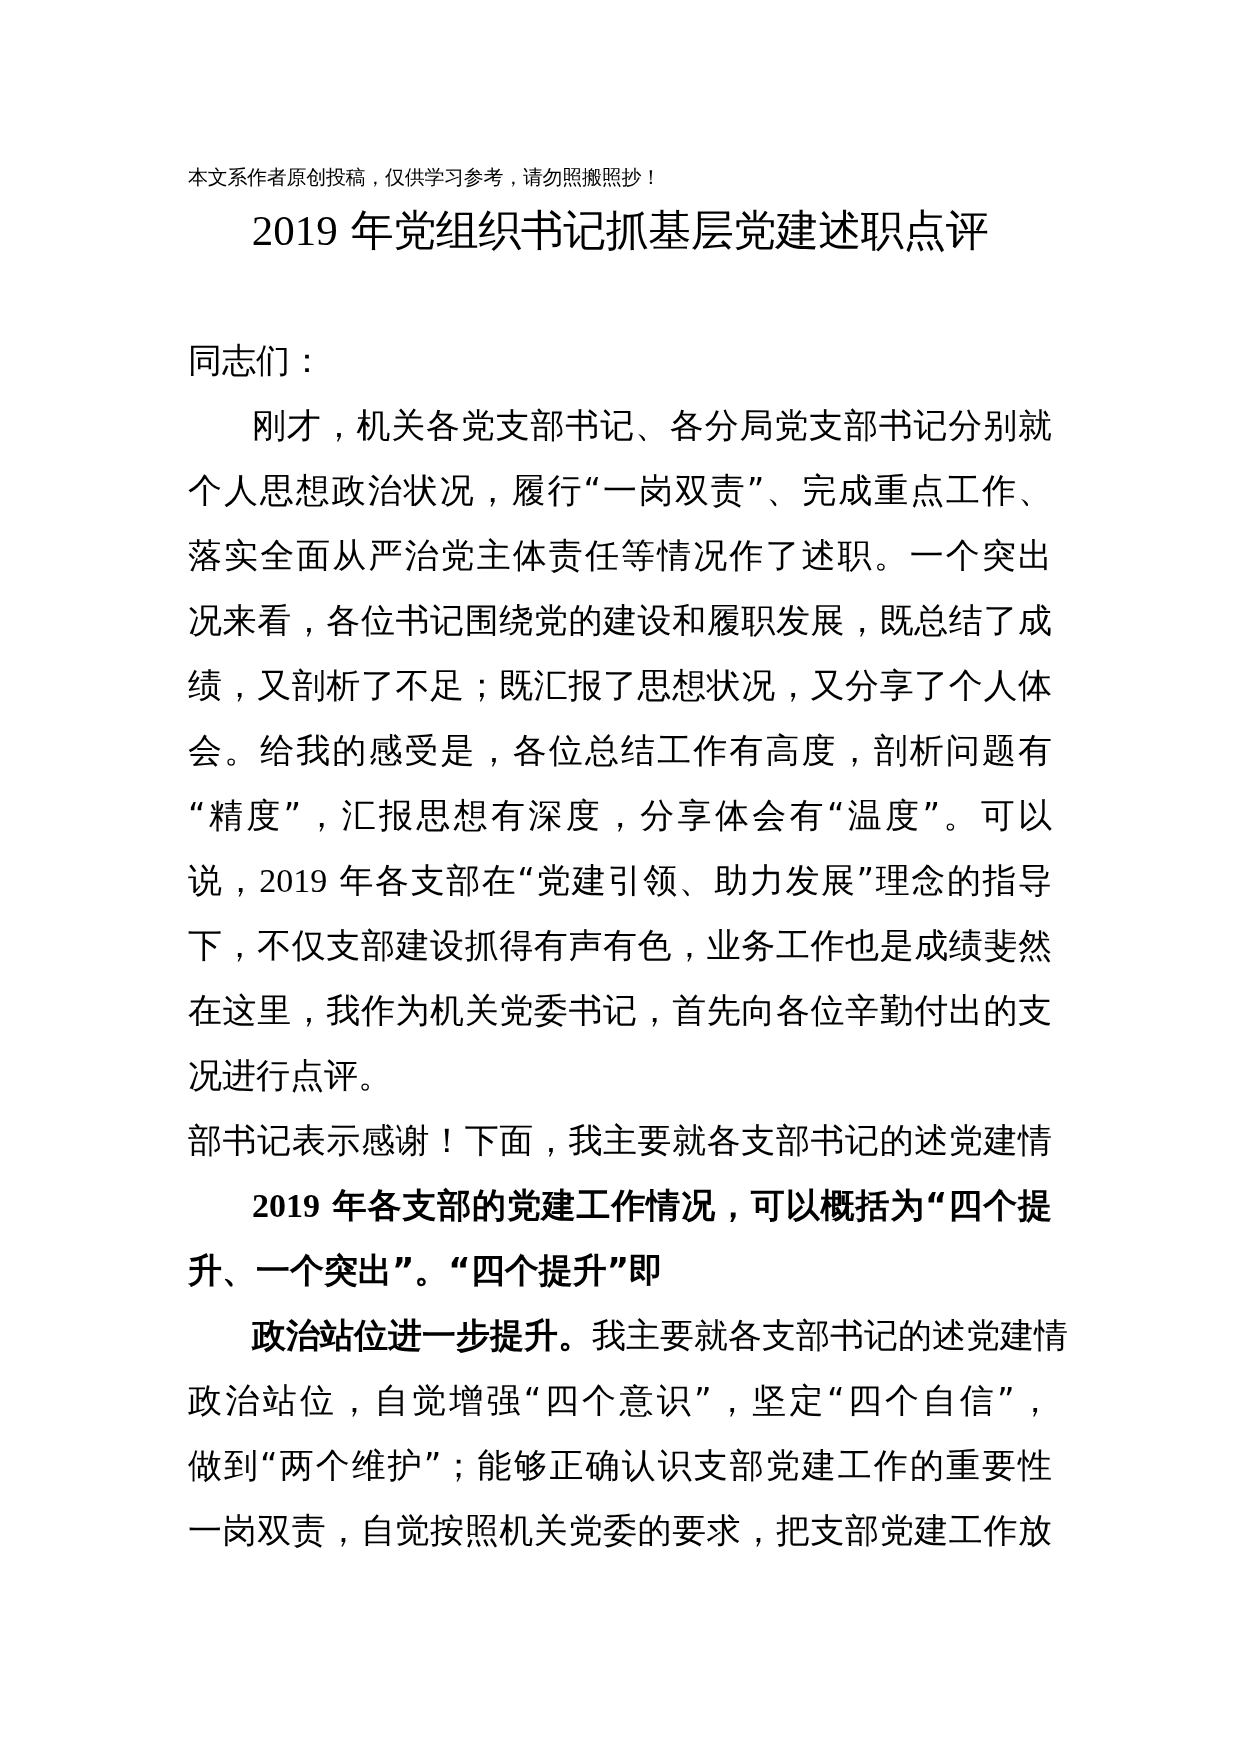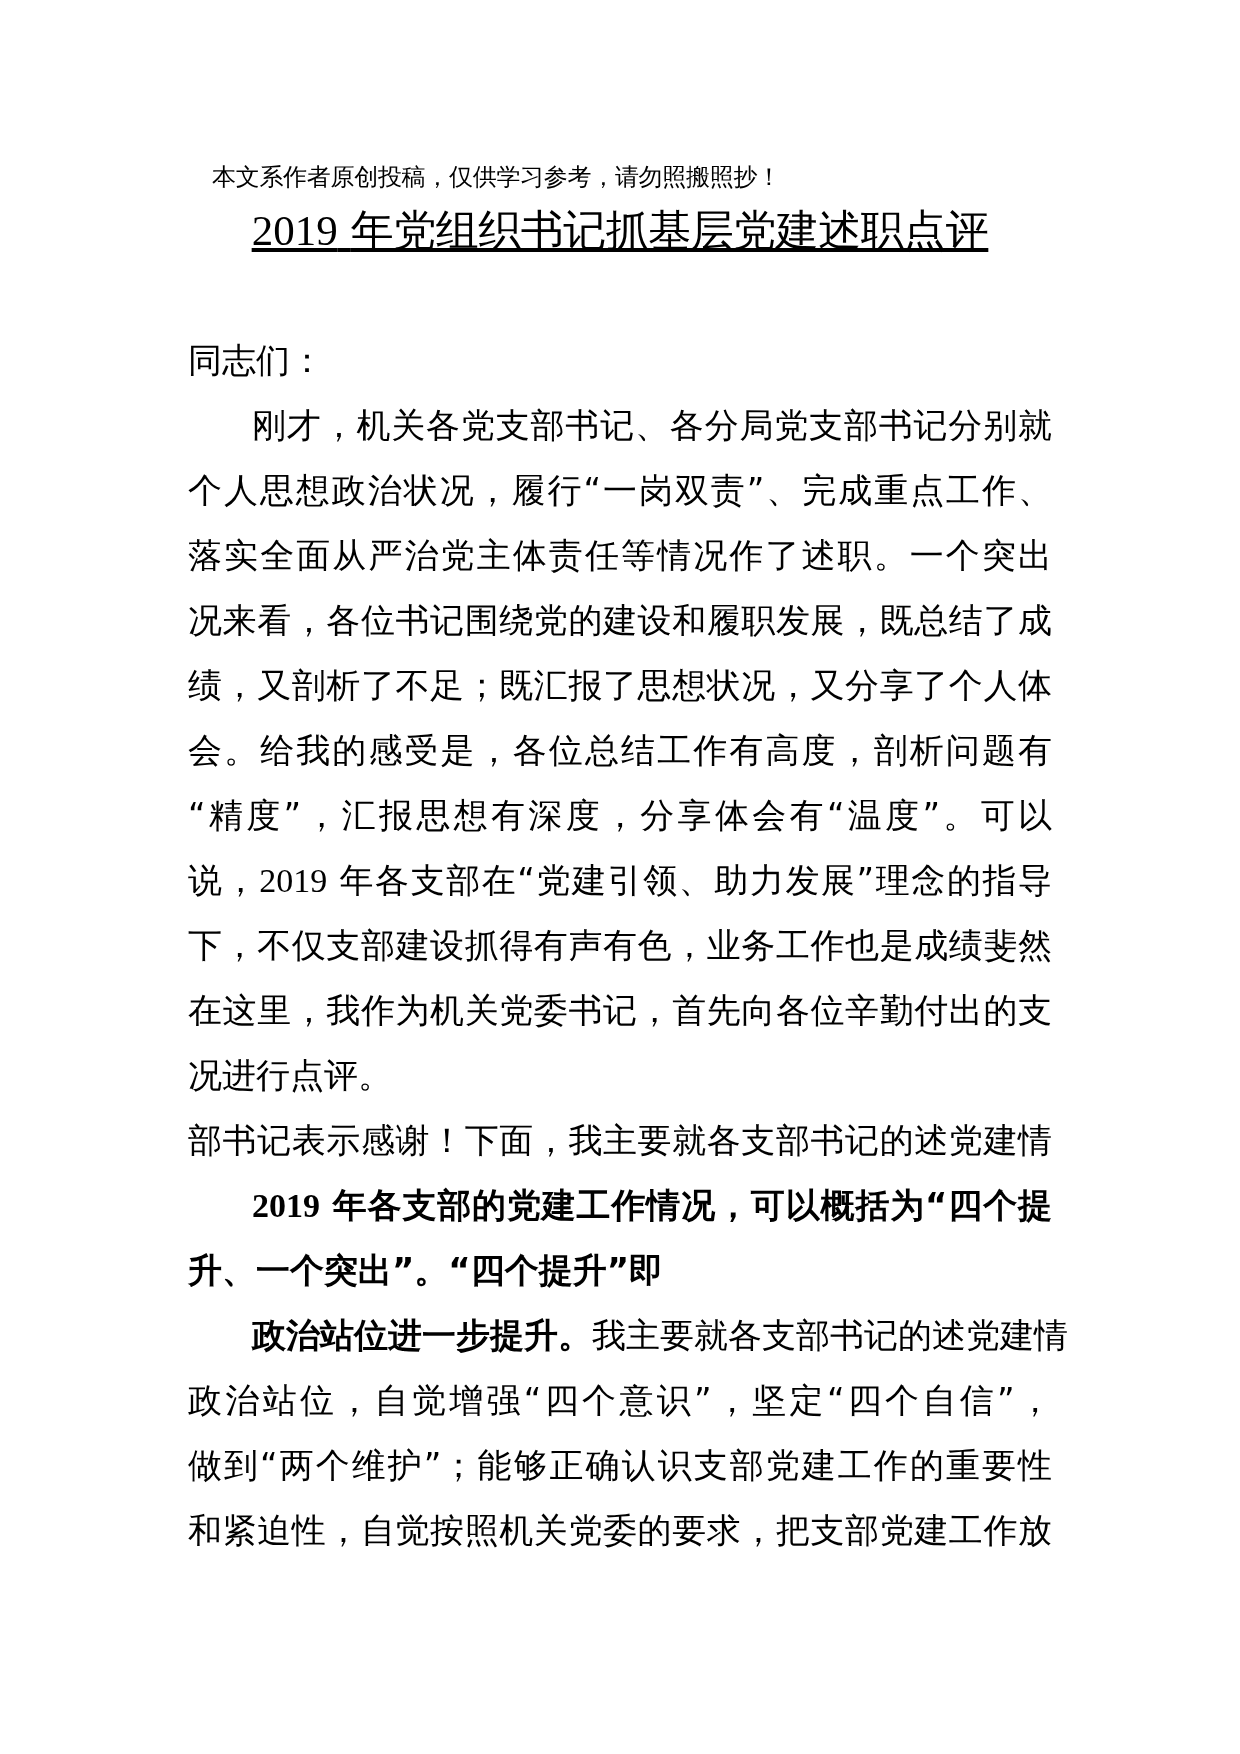--- a/index.html
+++ b/index.html
@@ -20,37 +20,35 @@
       left: 0;
       top: 0;
       width: 1240px;
       height: 1754px;
       background: #ffffff;
     }
     .notice {
       position: absolute;
       left: 188px;
       top: 163px;
-      font-size: 24px;
+      font-size: 20px;
       line-height: 28px;
       white-space: nowrap;
       letter-spacing: -0.3px;
-      margin-left: 24px;
     }
     .title {
       position: absolute;
       left: 0;
       width: 1240px;
       top: 200px;
       text-align: center;
       font-size: 43px;
       line-height: 60px;
       white-space: nowrap;
       letter-spacing: -0.5px;
-      text-decoration: underline;
     }
     .title .num {
       font-family: "Liberation Serif", "DejaVu Serif", serif;
       letter-spacing: 0;
     }
     .body {
       position: absolute;
       left: 188px;
       top: 328px;
       width: 864px;
@@ -108,17 +106,17 @@
 
     <div class="bold">
       <span class="line first"><span class="num">2019</span> <span>年各支部的党建工作情况，可以概括为“四个提</span></span>
       <span class="line last">升、一个突出”。“四个提升”即</span>
     </div>
 
     <div>
       <span class="line first"><span class="bold">政治站位进一步提升。</span><span>我主要就各支部书记的述党建情</span></span>
       <span class="line">政治站位，自觉增强“四个意识”，坚定“四个自信”，</span>
       <span class="line">做到“两个维护”；能够正确认识支部党建工作的重要性</span>
-      <span class="line">和紧迫性，自觉按照机关党委的要求，把支部党建工作放</span>
+      <span class="line">一岗双责，自觉按照机关党委的要求，把支部党建工作放</span>
     </div>
 
   </div>
 </div>
 
 </body></html>

